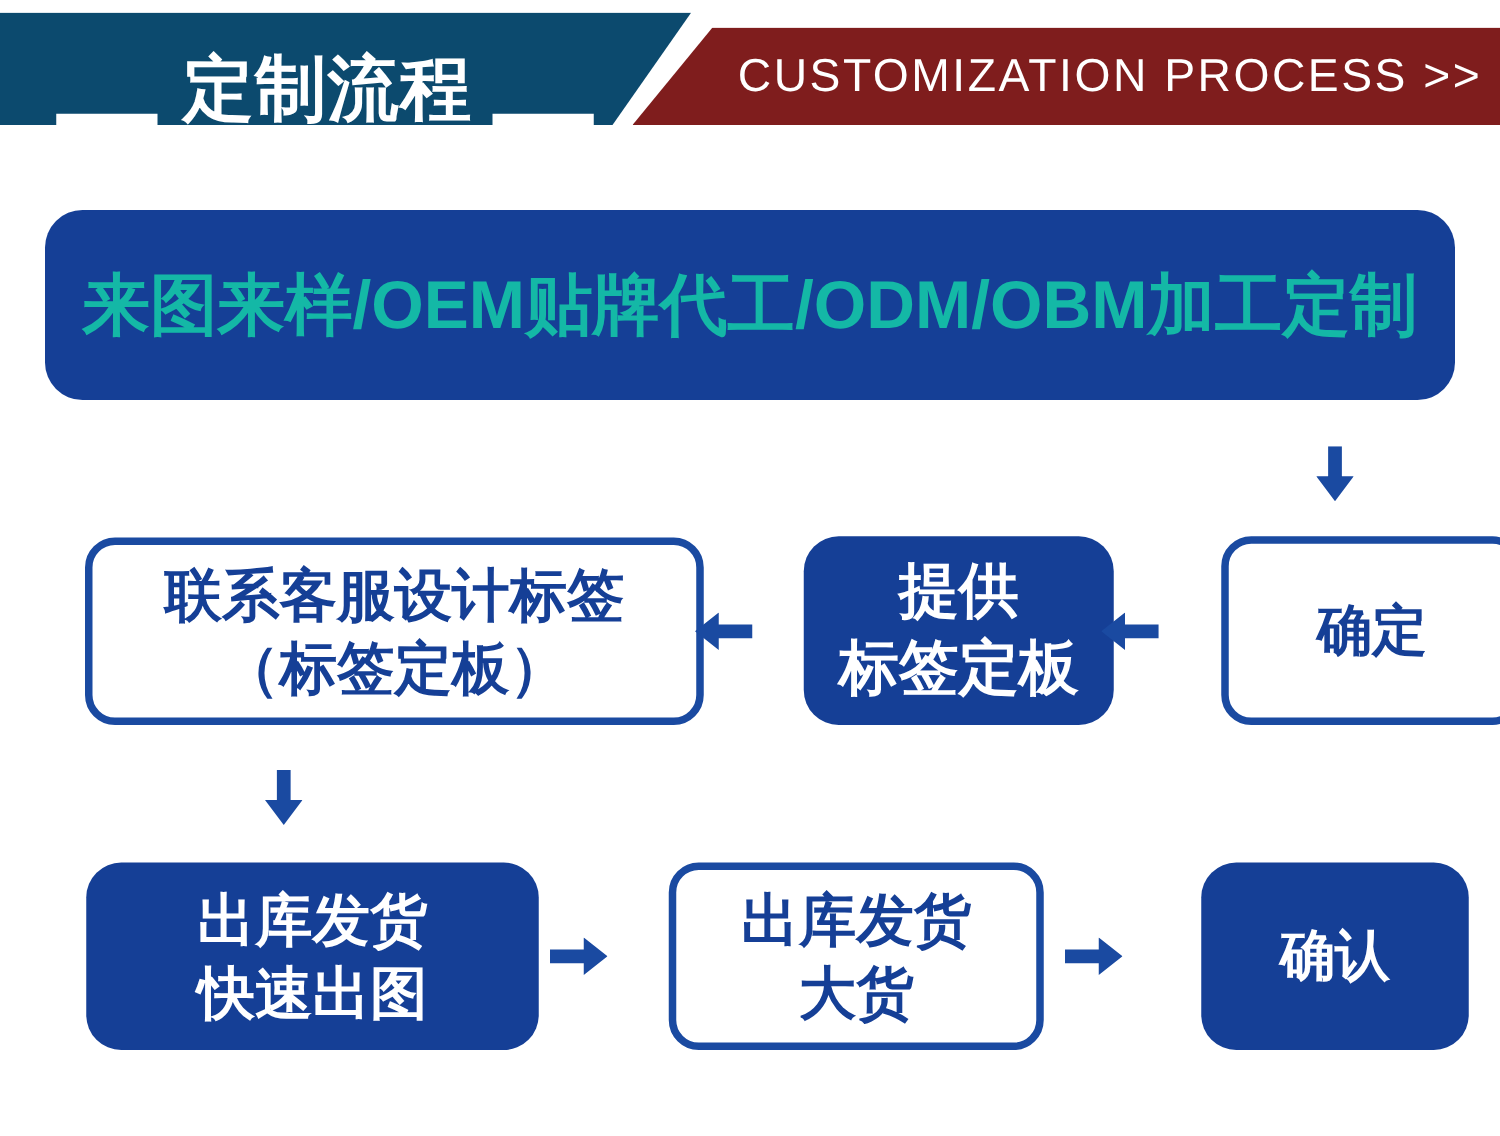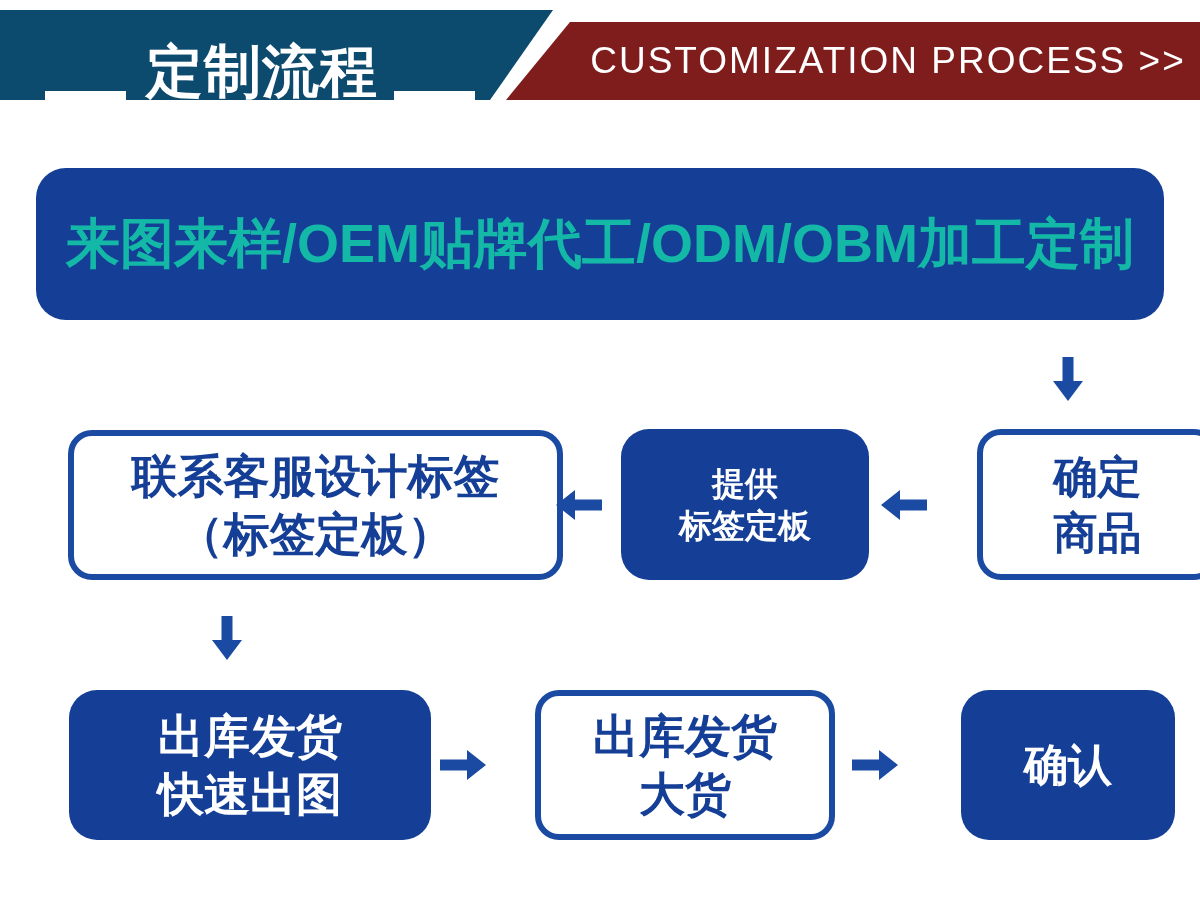--- a/index.html
+++ b/index.html
@@ -86,21 +86,21 @@
     font-weight: bold;
     text-align: center;
     line-height: 1.27;
     white-space: nowrap;
     margin-left: 23px;
   }
   .box.filled  { background: #153F96; color: #ffffff; }
   .box.outline { background: #ffffff; border: 6px solid #1A4AA1; color: #153F96; }
 
   .box-contact { left: 45px;  top: 430px; width: 495px; height: 150px; font-size: 46px; border-radius: 24px; }
-  .box-provide { left: 598px; top: 429px; width: 248px; height: 151px; font-size: 33px; }
+  .box-provide { left: 620px; top: 429px; width: 248px; height: 151px; font-size: 48px; }
   .box-confirm { left: 954px; top: 429px; width: 241px; height: 151px; font-size: 44px; border-radius: 24px; }
   .box-plate   { left: 46px;  top: 690px; width: 362px; height: 150px; font-size: 46px; }
   .box-bulk    { left: 512px; top: 690px; width: 300px; height: 150px; font-size: 46px; border-radius: 24px; }
   .box-receipt { left: 938px; top: 690px; width: 214px; height: 150px; font-size: 44px; }
 
   
   .arrow { position: absolute; line-height: 0; }
   .arrow svg { display: block; }
   .arrow-fill { fill: #1A4AA1; }
 
@@ -152,21 +152,20 @@
   </div>
 
   <div class="arrow arrow-left-2">
     <svg width="46" height="30" viewBox="0 0 46 30">
         <polygon class="arrow-fill" points="46,9.5 19,9.5 19,0 0,15 19,30 19,20.5 46,20.5"></polygon>
       </svg>
   </div>
 
   <div class="box outline box-confirm">
     <span>确定</span>
-    <span>商品</span>
   </div>
 
   <div class="arrow arrow-down-mid">
     <svg width="30" height="44" viewBox="0 0 30 44">
         <polygon class="arrow-fill" points="9.5,0 20.5,0 20.5,24 30,24 15,44 0,24 9.5,24"></polygon>
       </svg>
   </div>
 
   <div class="box filled box-plate">
     <span>出库发货</span>

